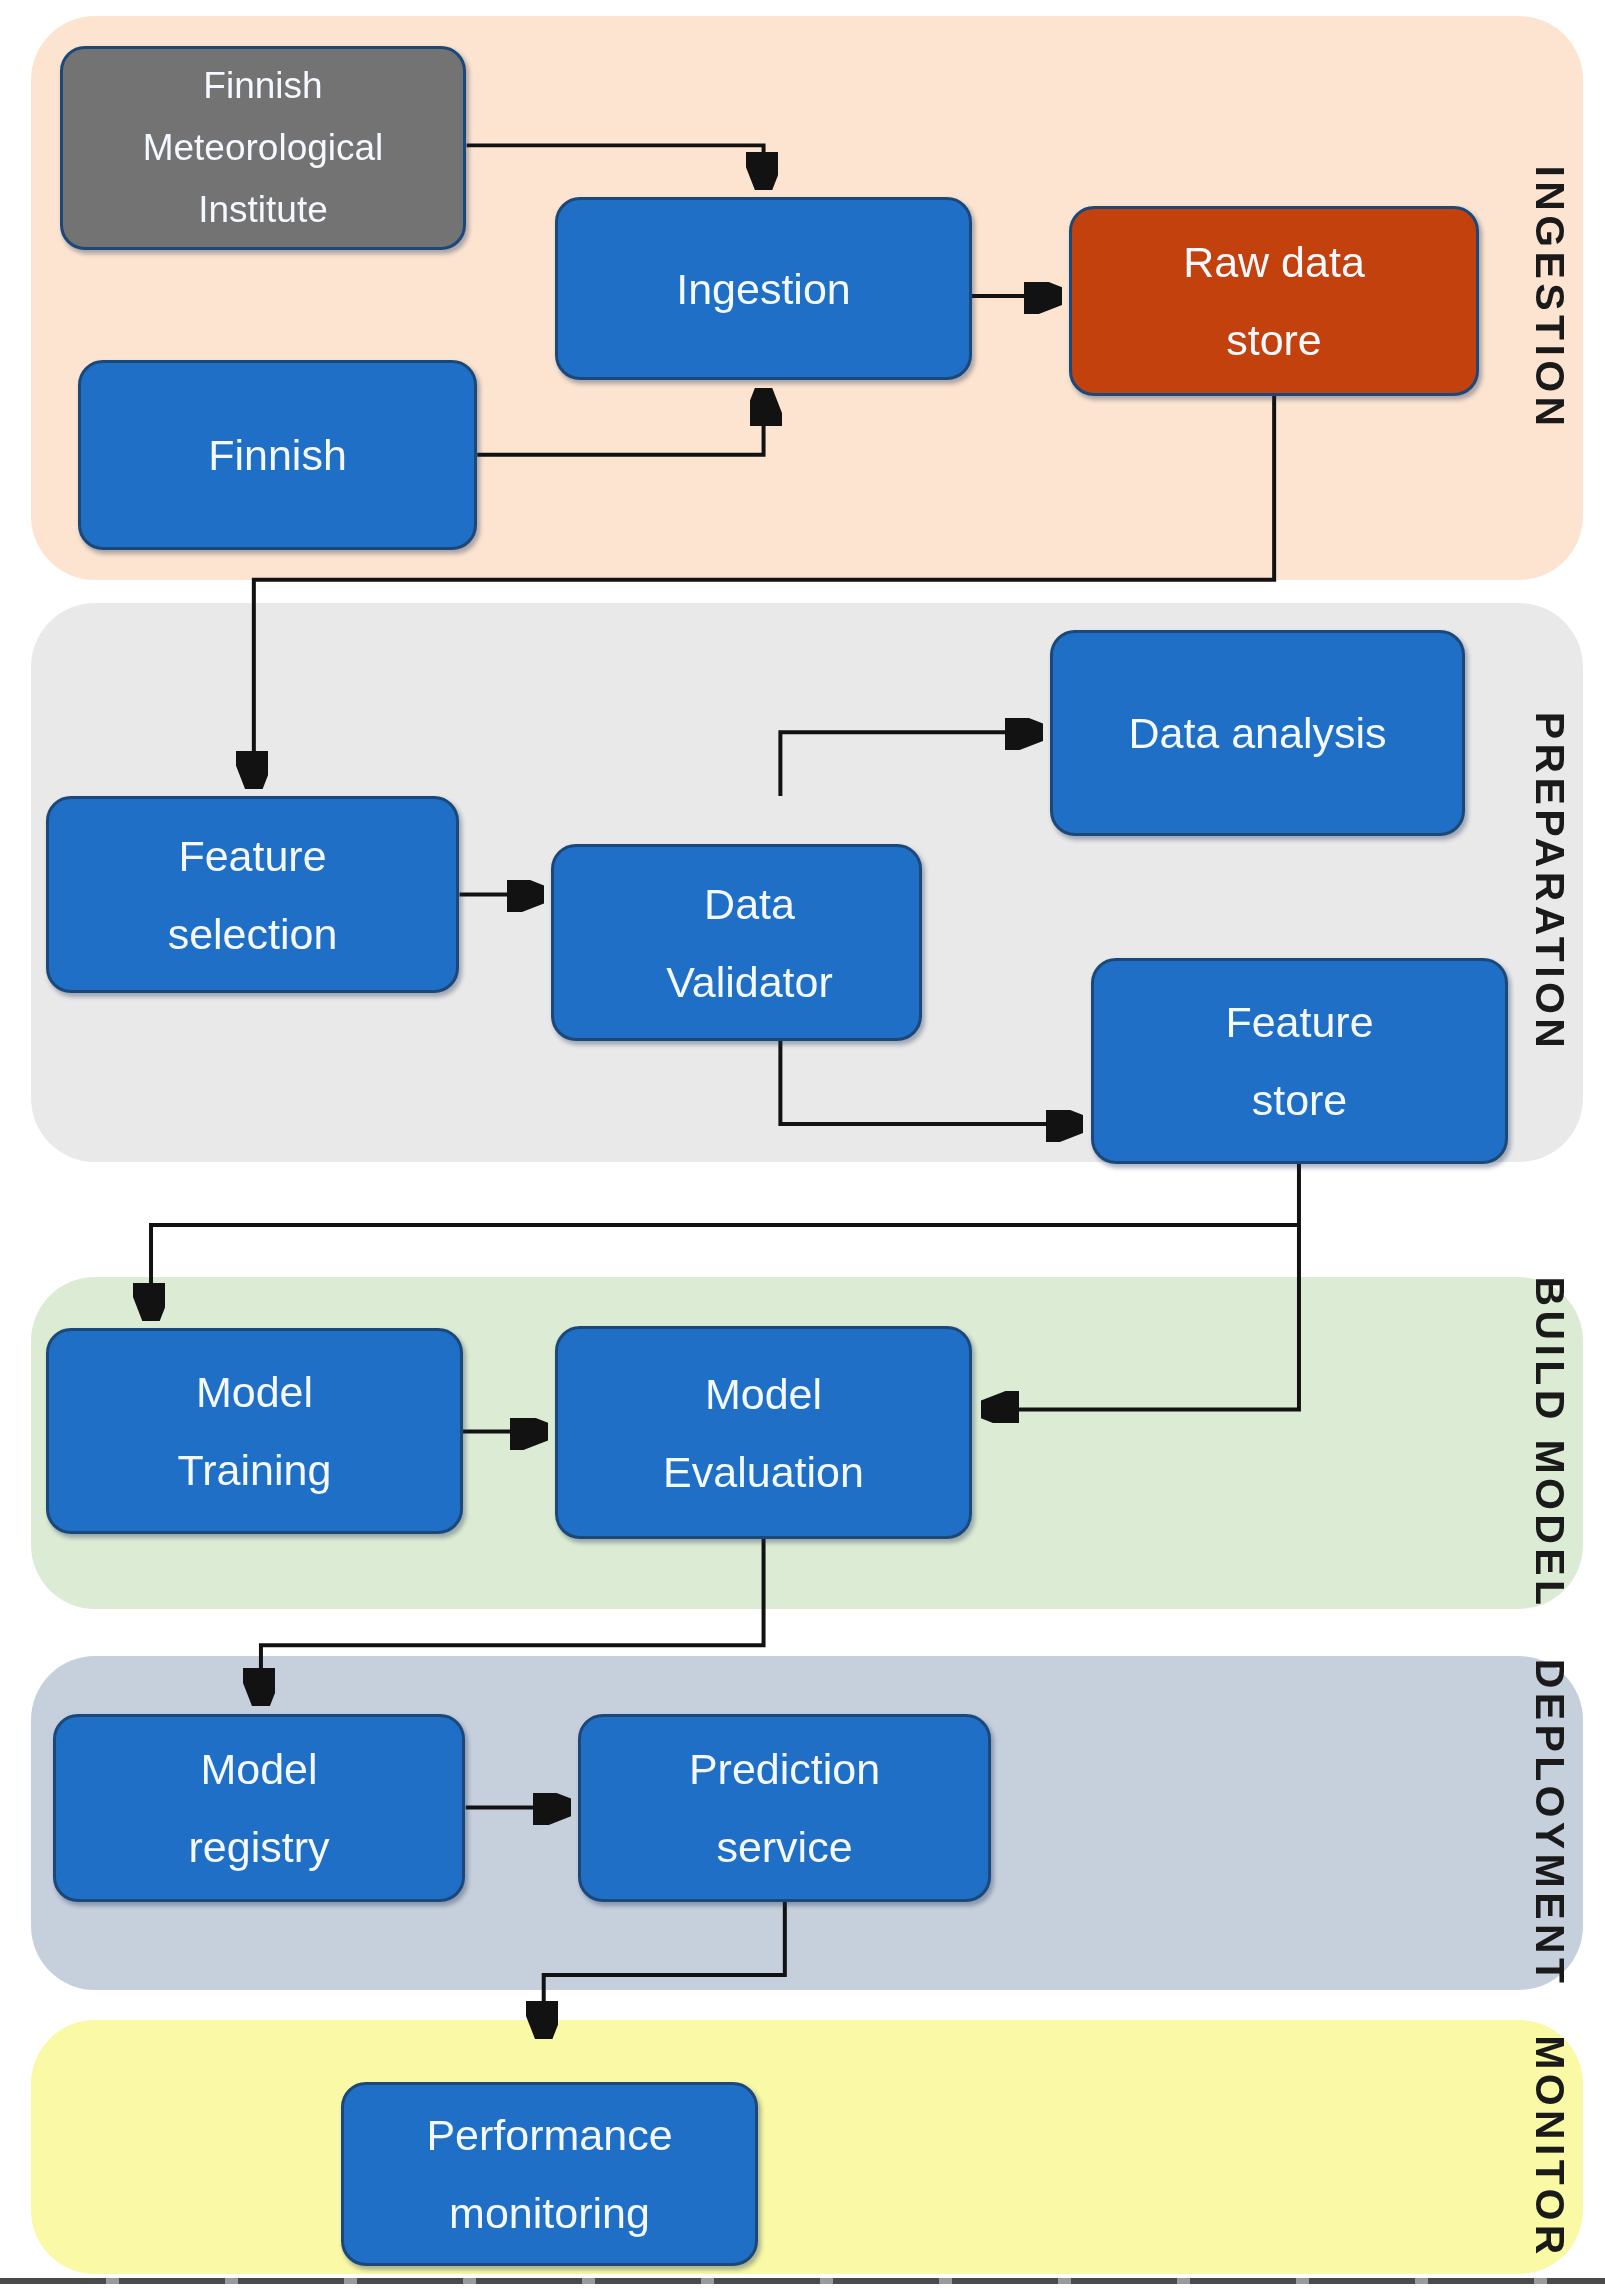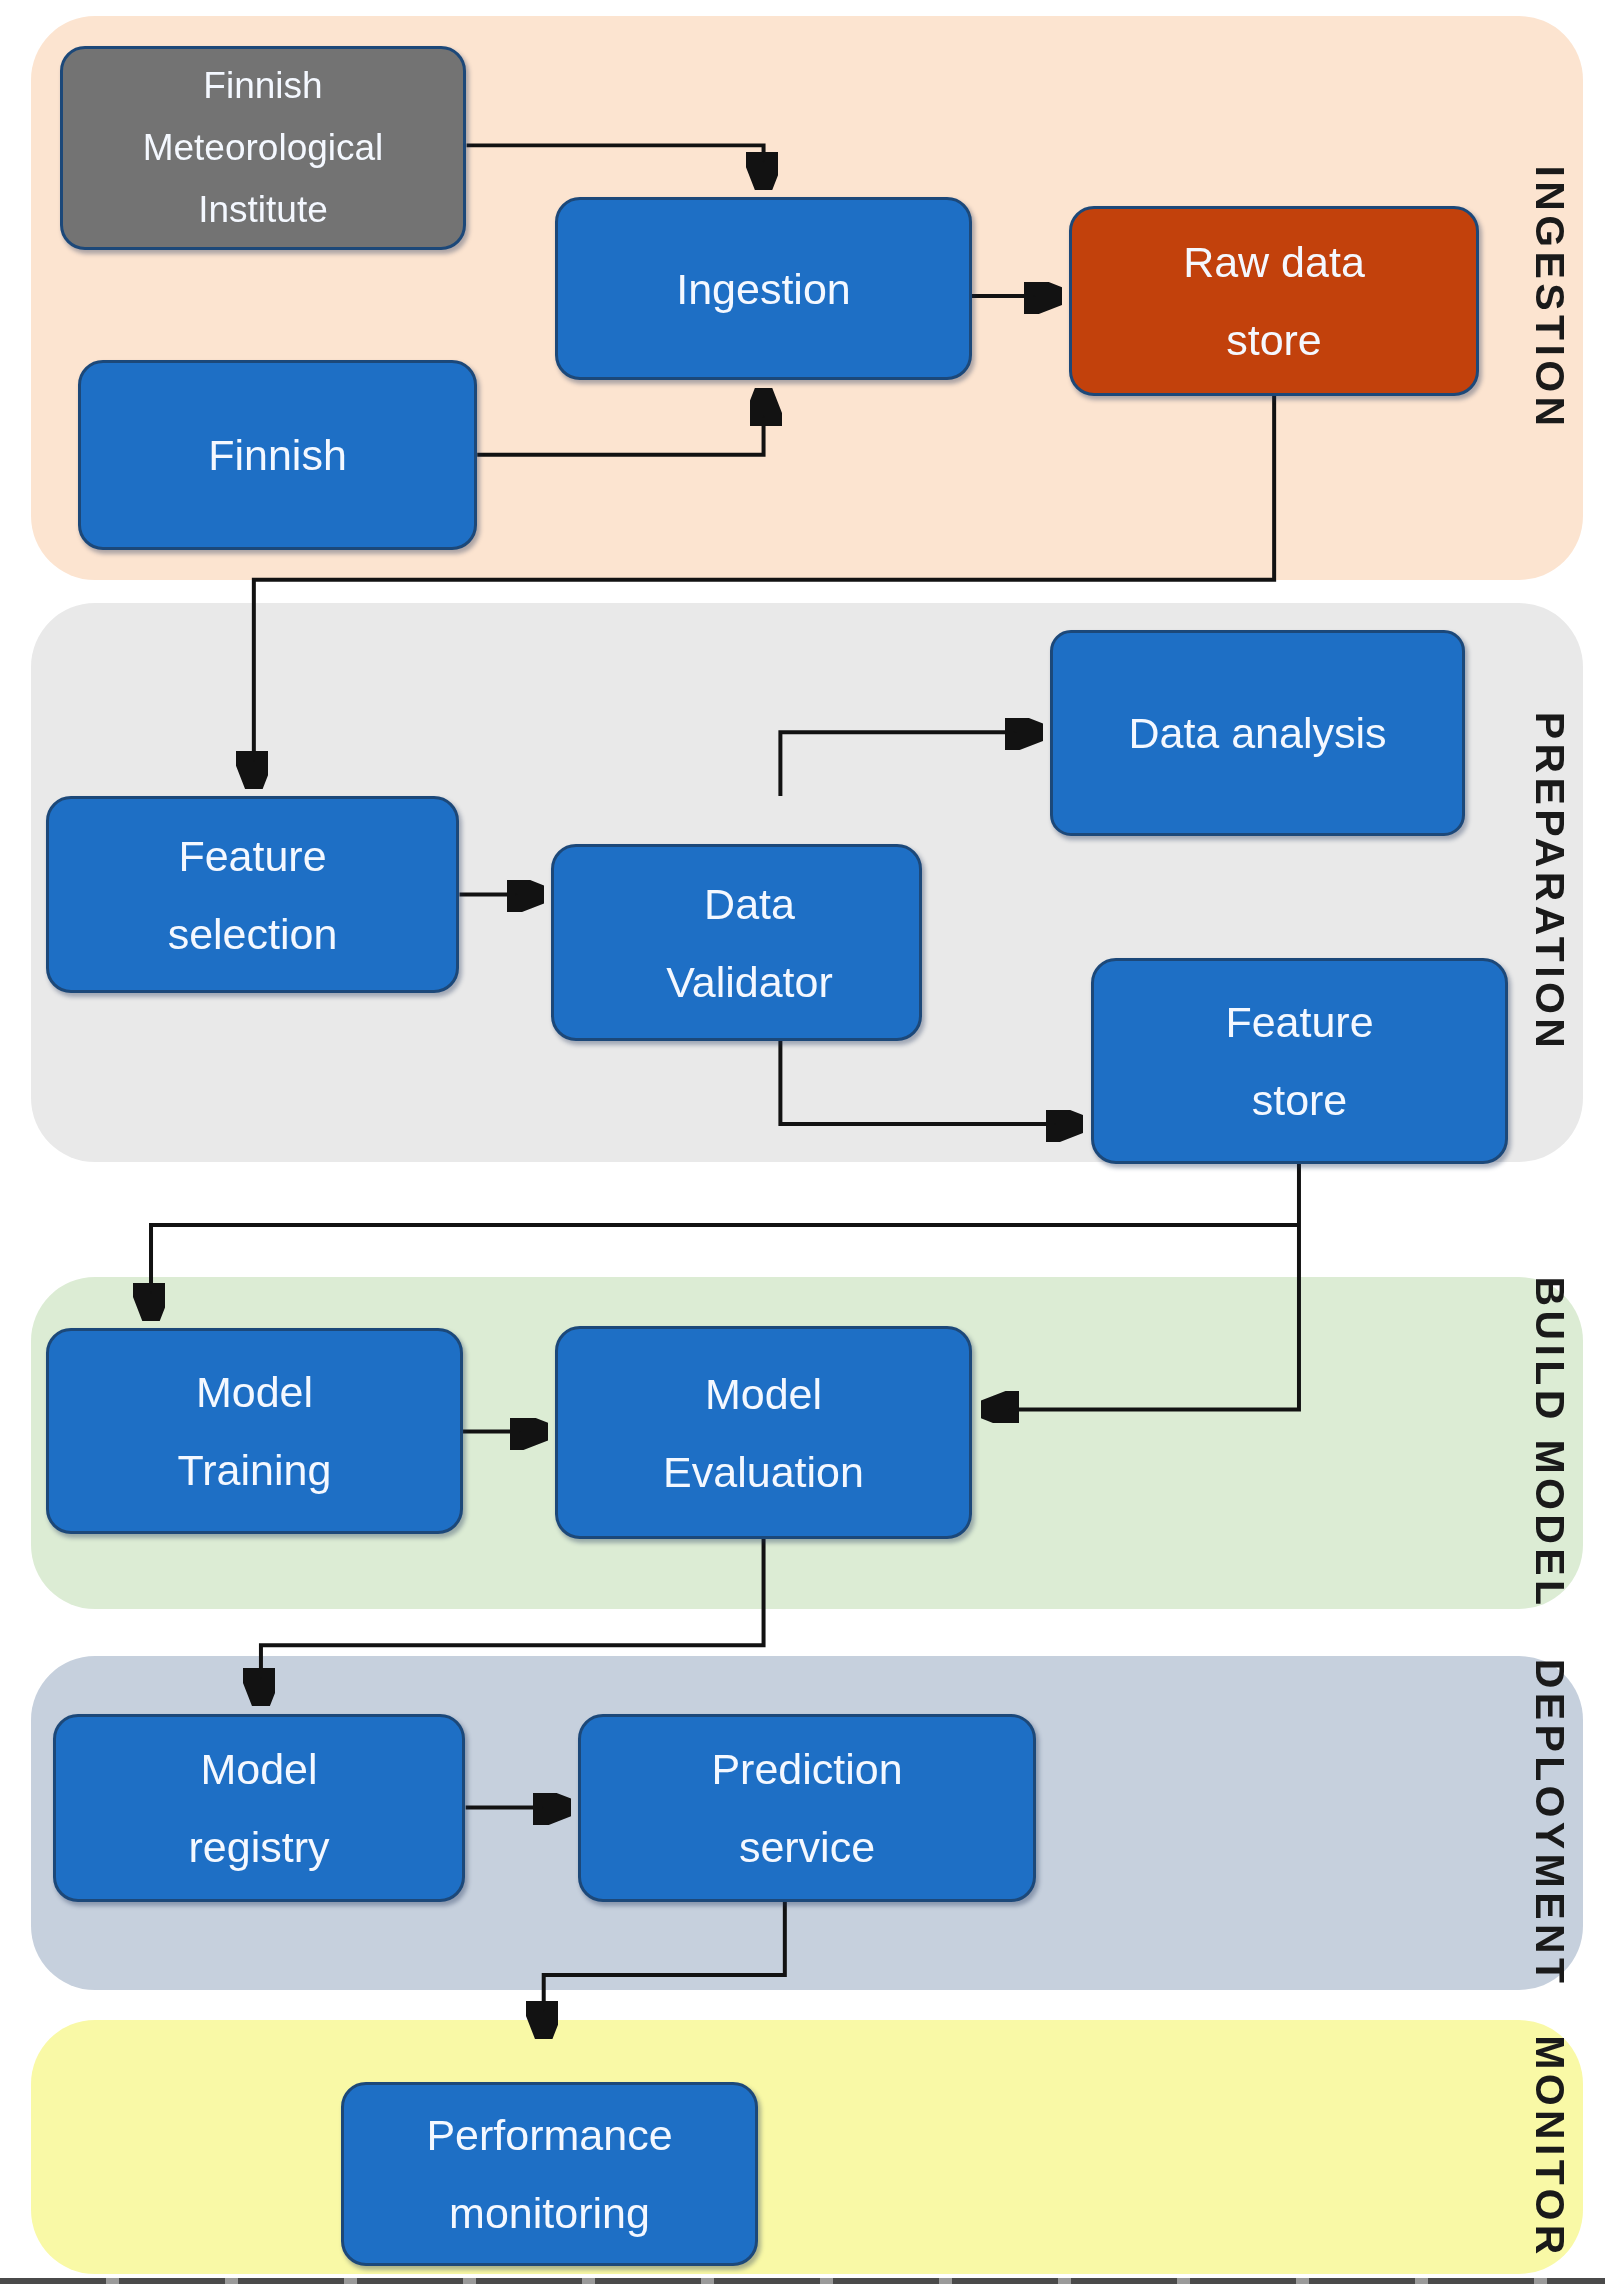--- a/index.html
+++ b/index.html
@@ -35,21 +35,21 @@
   .n-fingrid{left:78px;top:360px;width:399px;height:190px;}
   .n-ingestion{left:555px;top:197px;width:417px;height:183px;}
   .n-raw{left:1069px;top:206px;width:410px;height:190px;}
   .n-featsel{left:46px;top:796px;width:413px;height:197px;}
   .n-dv{left:551px;top:844px;width:371px;height:197px;padding-left:26px;}
   .n-da{left:1050px;top:630px;width:415px;height:206px;}
   .n-fs{left:1091px;top:958px;width:417px;height:206px;}
   .n-mt{left:46px;top:1328px;width:417px;height:206px;}
   .n-me{left:555px;top:1326px;width:417px;height:213px;}
   .n-mr{left:53px;top:1714px;width:412px;height:188px;}
-  .n-ps{left:578px;top:1714px;width:458px;height:188px;}
+  .n-ps{left:578px;top:1714px;width:413px;height:188px;}
   .n-pm{left:341px;top:2046px;width:417px;height:184px;margin-top:36px;}
 
   #edges{position:absolute;left:0;top:0;width:1606px;height:2295px;}
   #edges path{fill:none;stroke:#121212;stroke-width:4.5;}
 
   .page-edge-line{
     position:absolute;left:0;top:2278px;width:1606px;height:6.2px;
     background:repeating-linear-gradient(90deg,#4a4a4a 0 106px,#9a9a9a 106px 119px);
   }
 </style>
@@ -89,21 +89,21 @@
 Meteorological
 Institute</div>
   <div class="node n-fingrid" style="background: rgb(30, 111, 197);">Finnish</div>
   <div class="node n-ingestion" style="background: rgb(30, 111, 197);">Ingestion</div>
   <div class="node n-raw" style="background: #c2410c;">Raw data
 store</div>
   <div class="node n-featsel" style="background: rgb(30, 111, 197);">Feature
 selection</div>
   <div class="node n-dv" style="background: rgb(30, 111, 197);">Data
 Validator</div>
-  <div class="node n-da" style="background: rgb(30, 111, 197); border-radius: 21px;">Data analysis</div>
+  <div class="node n-da" style="background: rgb(30, 111, 197);">Data analysis</div>
   <div class="node n-fs" style="background: rgb(30, 111, 197);">Feature
 store</div>
   <div class="node n-mt" style="background: rgb(30, 111, 197);">Model
 Training</div>
   <div class="node n-me" style="background: rgb(30, 111, 197);">Model
 Evaluation</div>
   <div class="node n-mr" style="background: rgb(30, 111, 197);">Model
 registry</div>
   <div class="node n-ps" style="background: rgb(30, 111, 197);">Prediction
 service</div>

